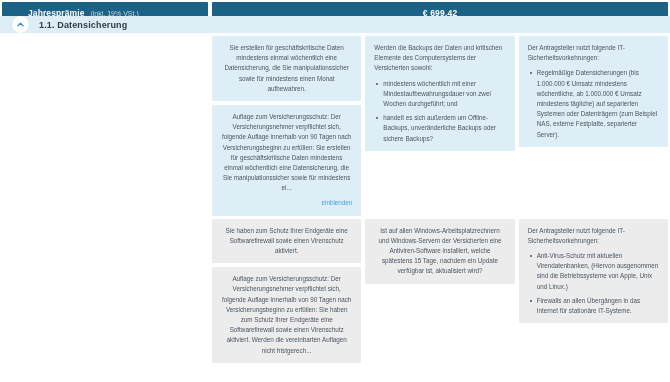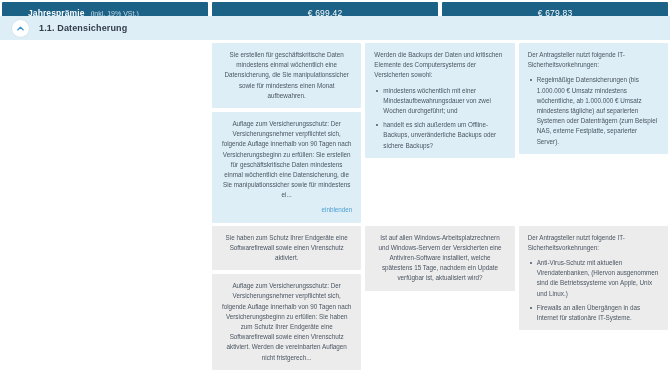--- a/index.html
+++ b/index.html
@@ -46,30 +46,30 @@
   .premium-sub {
     font-size: 7px;
     color: #c5d9e4;
   }
   .premium-value-cell {
     flex: 1 1 0;
     justify-content: center;
   }
   .premium-value {
     font-size: 8.5px;
-    font-weight: normal;
+    font-weight: bold;
     letter-spacing: .2px;
   }
 
   
   .section {
     width: 100%;
   }
   .section-head {
-    height: 24px;
+    height: 17px;
     display: flex;
     align-items: center;
     box-sizing: border-box;
     padding-left: 12px;
     gap: 10px;
     position: relative;
   }
   .section-head.tint-blue { background: #ddeef7; }
   .section-head.tint-grey { background: #ececed; }
 
@@ -162,23 +162,20 @@
 <body>
 
 <div class="premium-row">
   <div class="premium-cell premium-label-cell">
     <span class="premium-title">Jahresprämie</span>
     <span class="premium-sub">(inkl. 19% VSt.)</span>
   </div>
   <div class="premium-cell premium-value-cell">
     <span class="premium-value">€ 699,42</span>
   </div>
-  <div class="premium-cell premium-value-cell">
-    <span class="premium-value">€ 679,83</span>
-  </div>
 </div>
 
 <div class="section">
   <div class="section-head tint-blue">
     <span class="chev-badge">
       <svg width="7" height="5" viewBox="0 0 7 5" aria-hidden="true">
         <path d="M0.8 3.9 L3.5 1.2 L6.2 3.9" fill="none" stroke="#2f8fd0" stroke-width="1.3" stroke-linecap="round" stroke-linejoin="round"></path>
       </svg>
     </span>
     <span class="section-title">1.1. Datensicherung</span>

